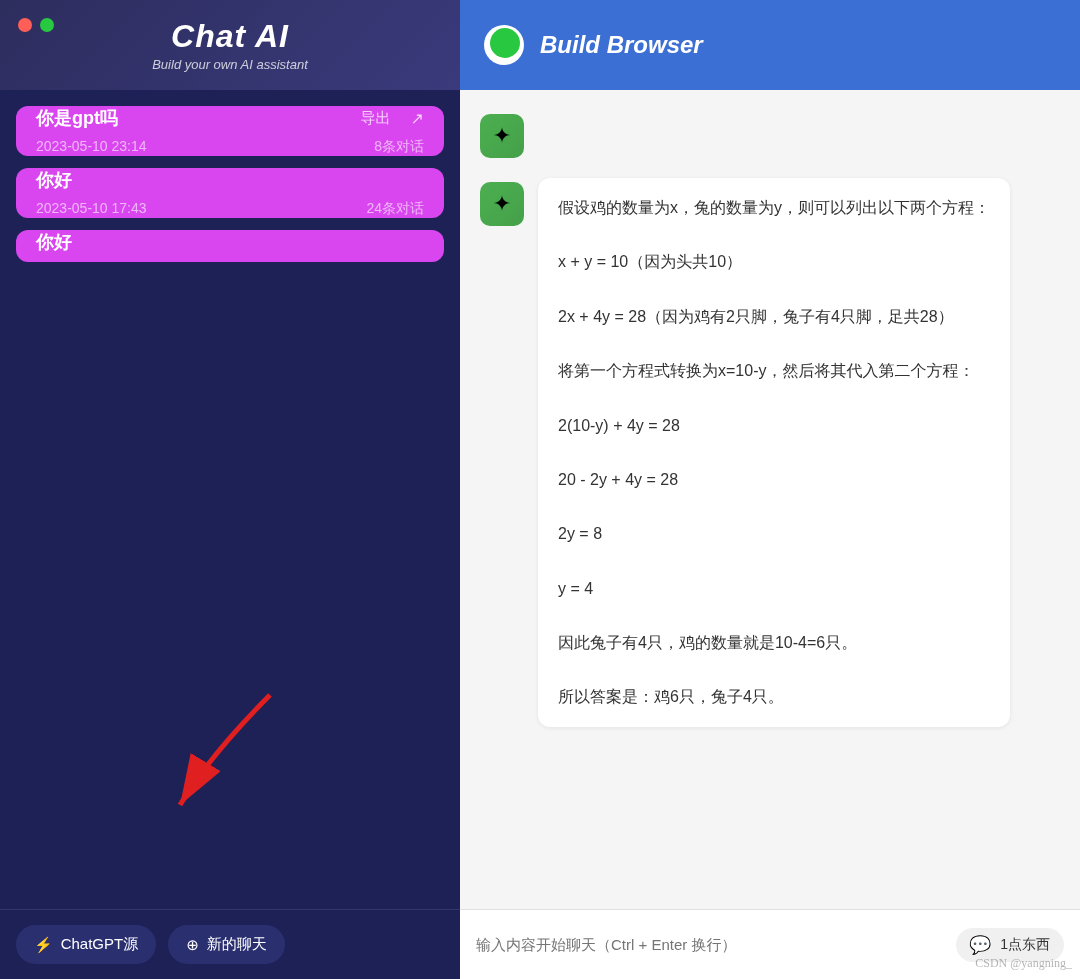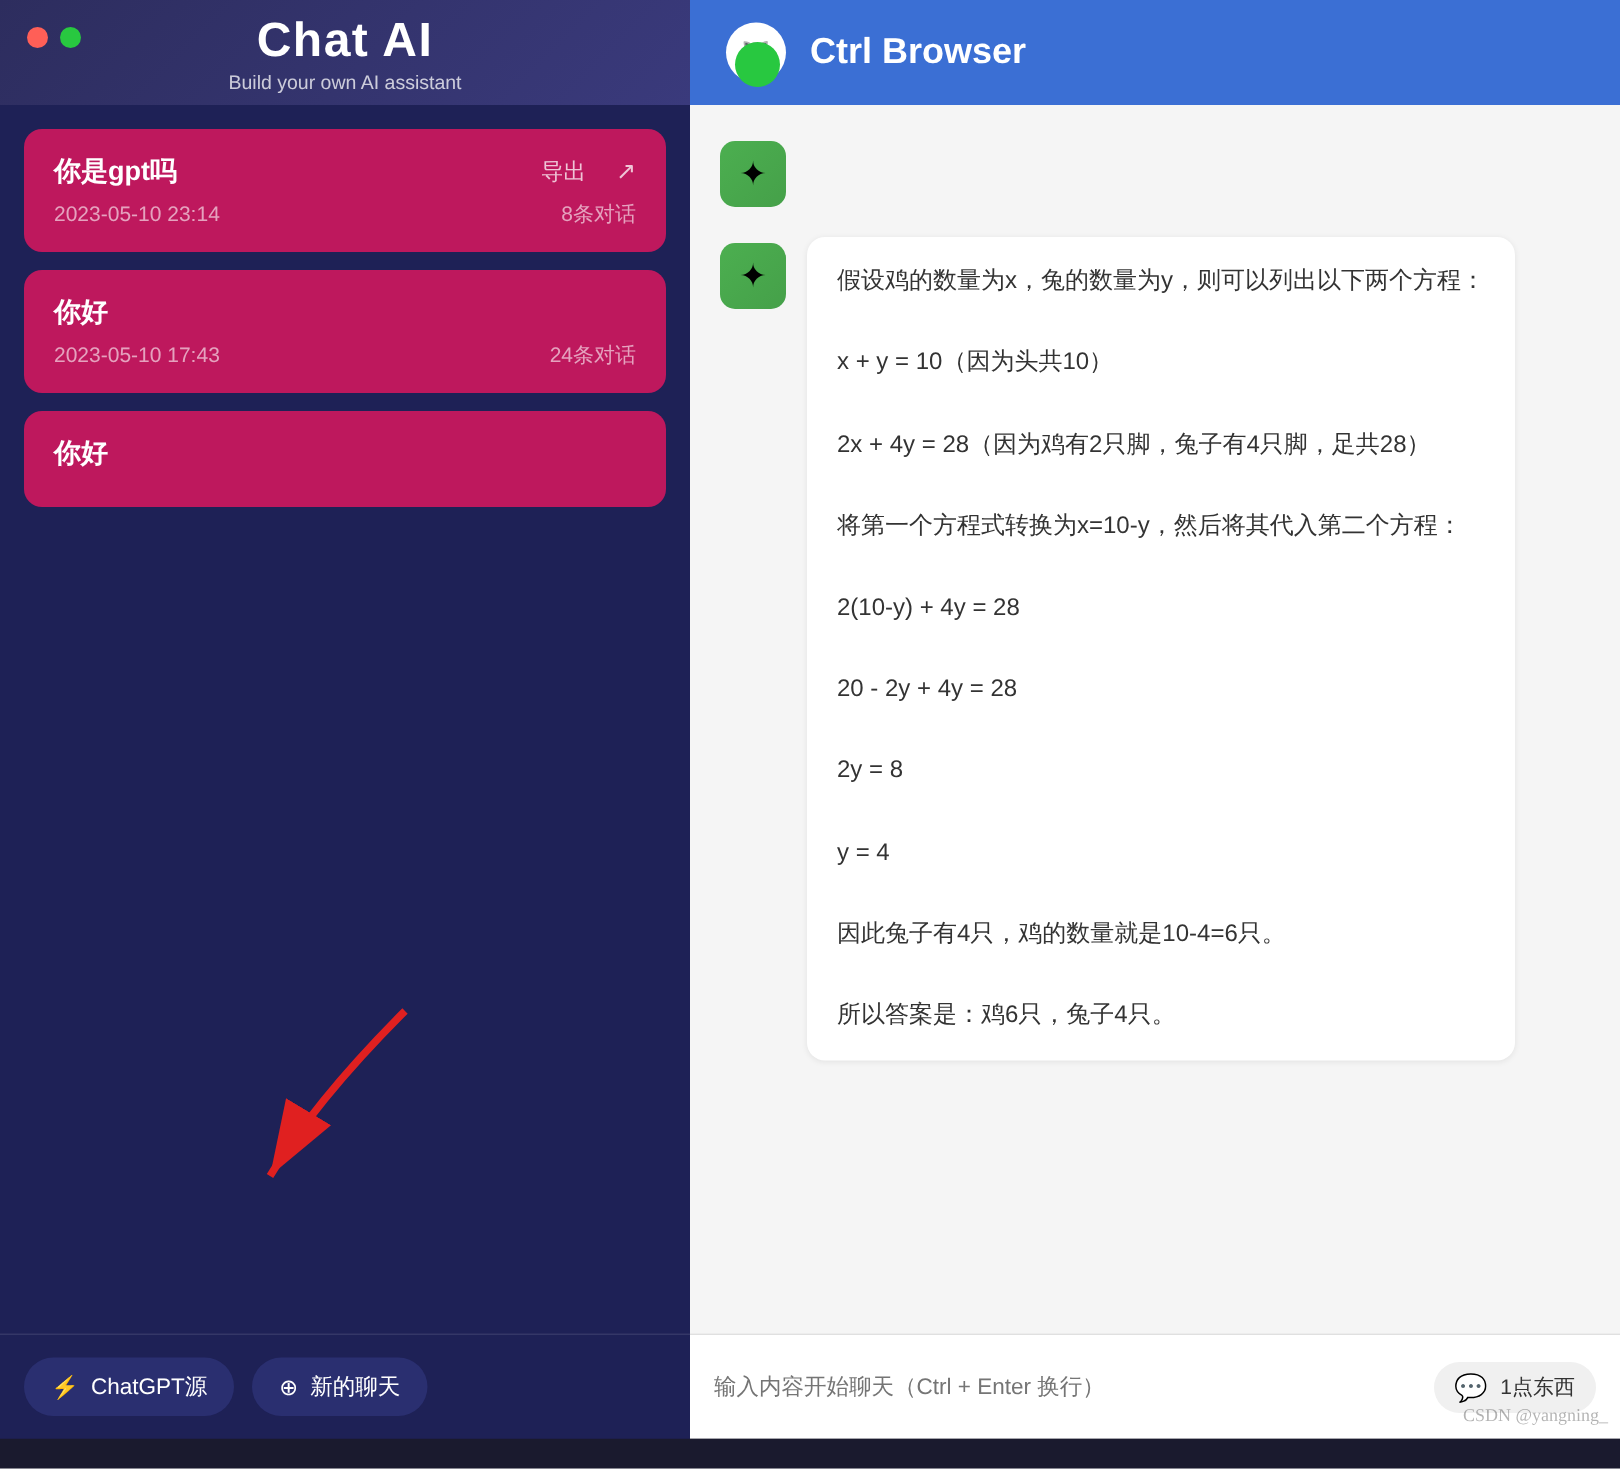--- a/index.html
+++ b/index.html
@@ -8,23 +8,24 @@
       height: 979px;
       font-family: -apple-system, 'PingFang SC', 'Microsoft YaHei', sans-serif;
       overflow: hidden;
       background: #1a1a2e;
     }
 
     
     .top-bar {
       display: flex;
       width: 100%;
-      height: 70px;
+      height: 90px;
       background: linear-gradient(135deg, #2d2d5e 0%, #3a3a7c 100%);
       position: relative;
+      font-style: italic;
     }
 
     .top-bar-left {
       width: 460px;
       height: 100%;
       display: flex;
       align-items: center;
       justify-content: center;
       flex-direction: column;
       background: linear-gradient(135deg, #2d2d5e 0%, #3a3a7c 100%);
@@ -127,23 +128,23 @@
       height: 100%;
       background: #1e2156;
       display: flex;
       flex-direction: column;
       padding: 16px;
       gap: 12px;
       position: relative;
     }
 
     .chat-item {
-      background: #be185d;
+      background: #d946ef;
       border-radius: 12px;
-      padding: 16px 20px;
+      padding: 0 20px;
       cursor: pointer;
     }
 
     .chat-item-header {
       display: flex;
       justify-content: space-between;
       align-items: center;
       margin-bottom: 8px;
     }
 
@@ -330,21 +331,21 @@
       <button class="window-btn window-btn-green"></button>
     </div>
     <span class="app-title">Chat AI</span>
     <span class="app-subtitle">Build your own AI assistant</span>
   </div>
   <div class="top-bar-right">
     <div class="lemur-logo">
       <span>🦝</span>
     </div>
     <div class="lemur-info">
-      <span class="lemur-title">Ctrl Browser</span>
+      <span class="lemur-title">Build Browser</span>
     </div>
   </div>
   <div class="green-dot"></div>
 </div>
 
 <div class="main-content">
 
   <div class="sidebar">
 
     <div class="chat-item">

